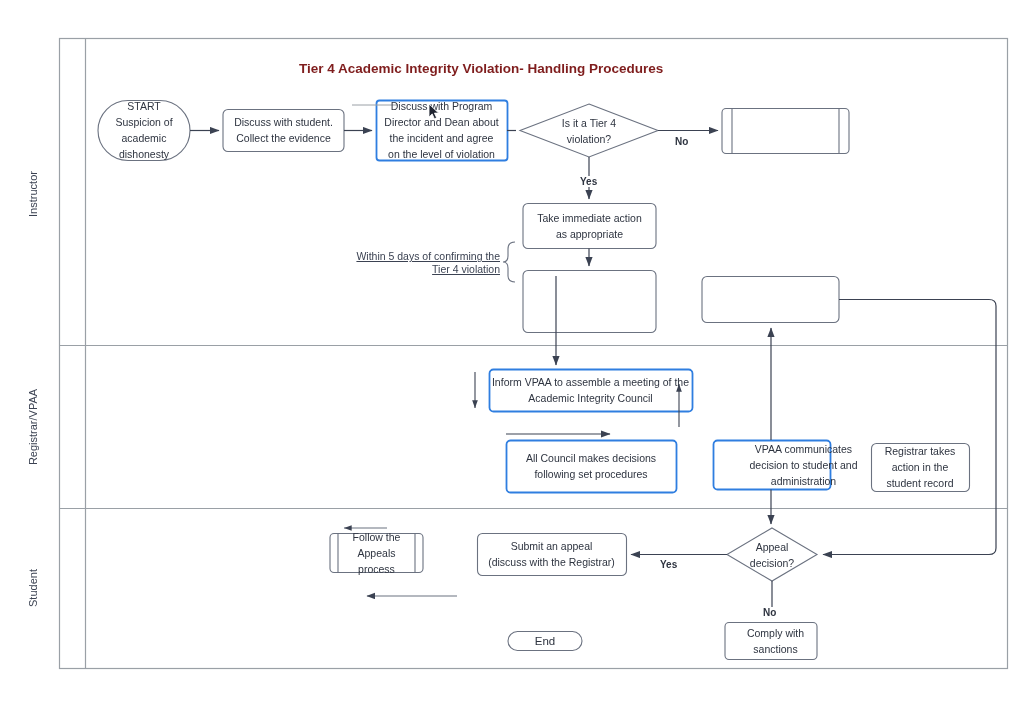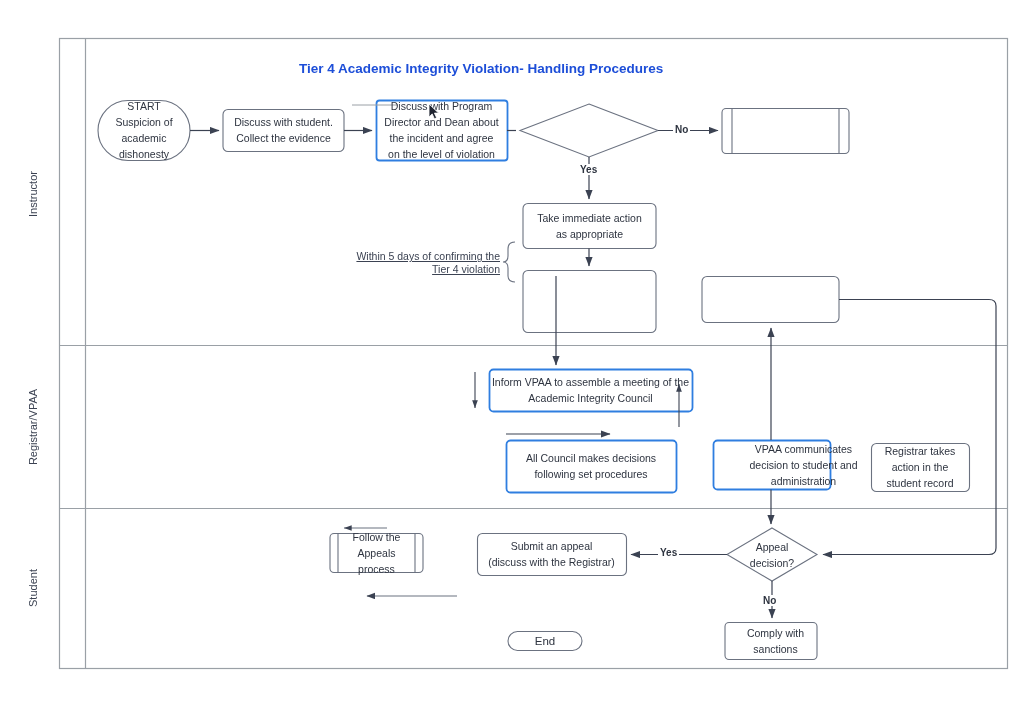--- a/index.html
+++ b/index.html
@@ -39,33 +39,34 @@
     transform-origin: center center;
     white-space: nowrap;
     display: flex;
     align-items: center;
     justify-content: center;
   }
   .title {
     position: absolute;
     font-size: 13.5px;
     font-weight: bold;
-    color: #1d4ed8;
+    color: #7f1d1d;
     font-family: "Liberation Sans", sans-serif;
     white-space: nowrap;
   }
   .edge-label {
     position: absolute;
     font-size: 10px;
     font-weight: bold;
     color: #2e3440;
     background: #ffffff;
     padding: 0 2px;
     font-family: "Liberation Sans", sans-serif;
     white-space: nowrap;
+    margin-top: 12px;
   }
   .annot {
     position: absolute;
     font-size: 10.5px;
     line-height: 13px;
     color: #3b4252;
     text-align: right;
     font-family: "Liberation Sans", sans-serif;
     white-space: pre-line;
     text-decoration: underline;
@@ -226,20 +227,22 @@
 dishonesty</div>
 
   <div class="node-text" style="left:223px; top:109px; width:121px; height:42px;">Discuss with student.
 Collect the evidence</div>
 
   <div class="node-text" style="left:376px; top:100px; width:131px; height:60px;">Discuss with Program
 Director and Dean about
 the incident and agree
 on the level of violation</div>
 
+  <div class="node-text" style="left:531px; top:104px; width:116px; height:53px;">Is it a Tier 4
+violation?</div>
 
 
   <div class="node-text" style="left:523px; top:203px; width:133px; height:45px;">Take immediate action
 as appropriate</div>
 
 
 
   <div class="node-text" style="left:489px; top:369px; width:203px; height:42px;">Inform VPAA to assemble a meeting of the
 Academic Integrity Council</div>
 

